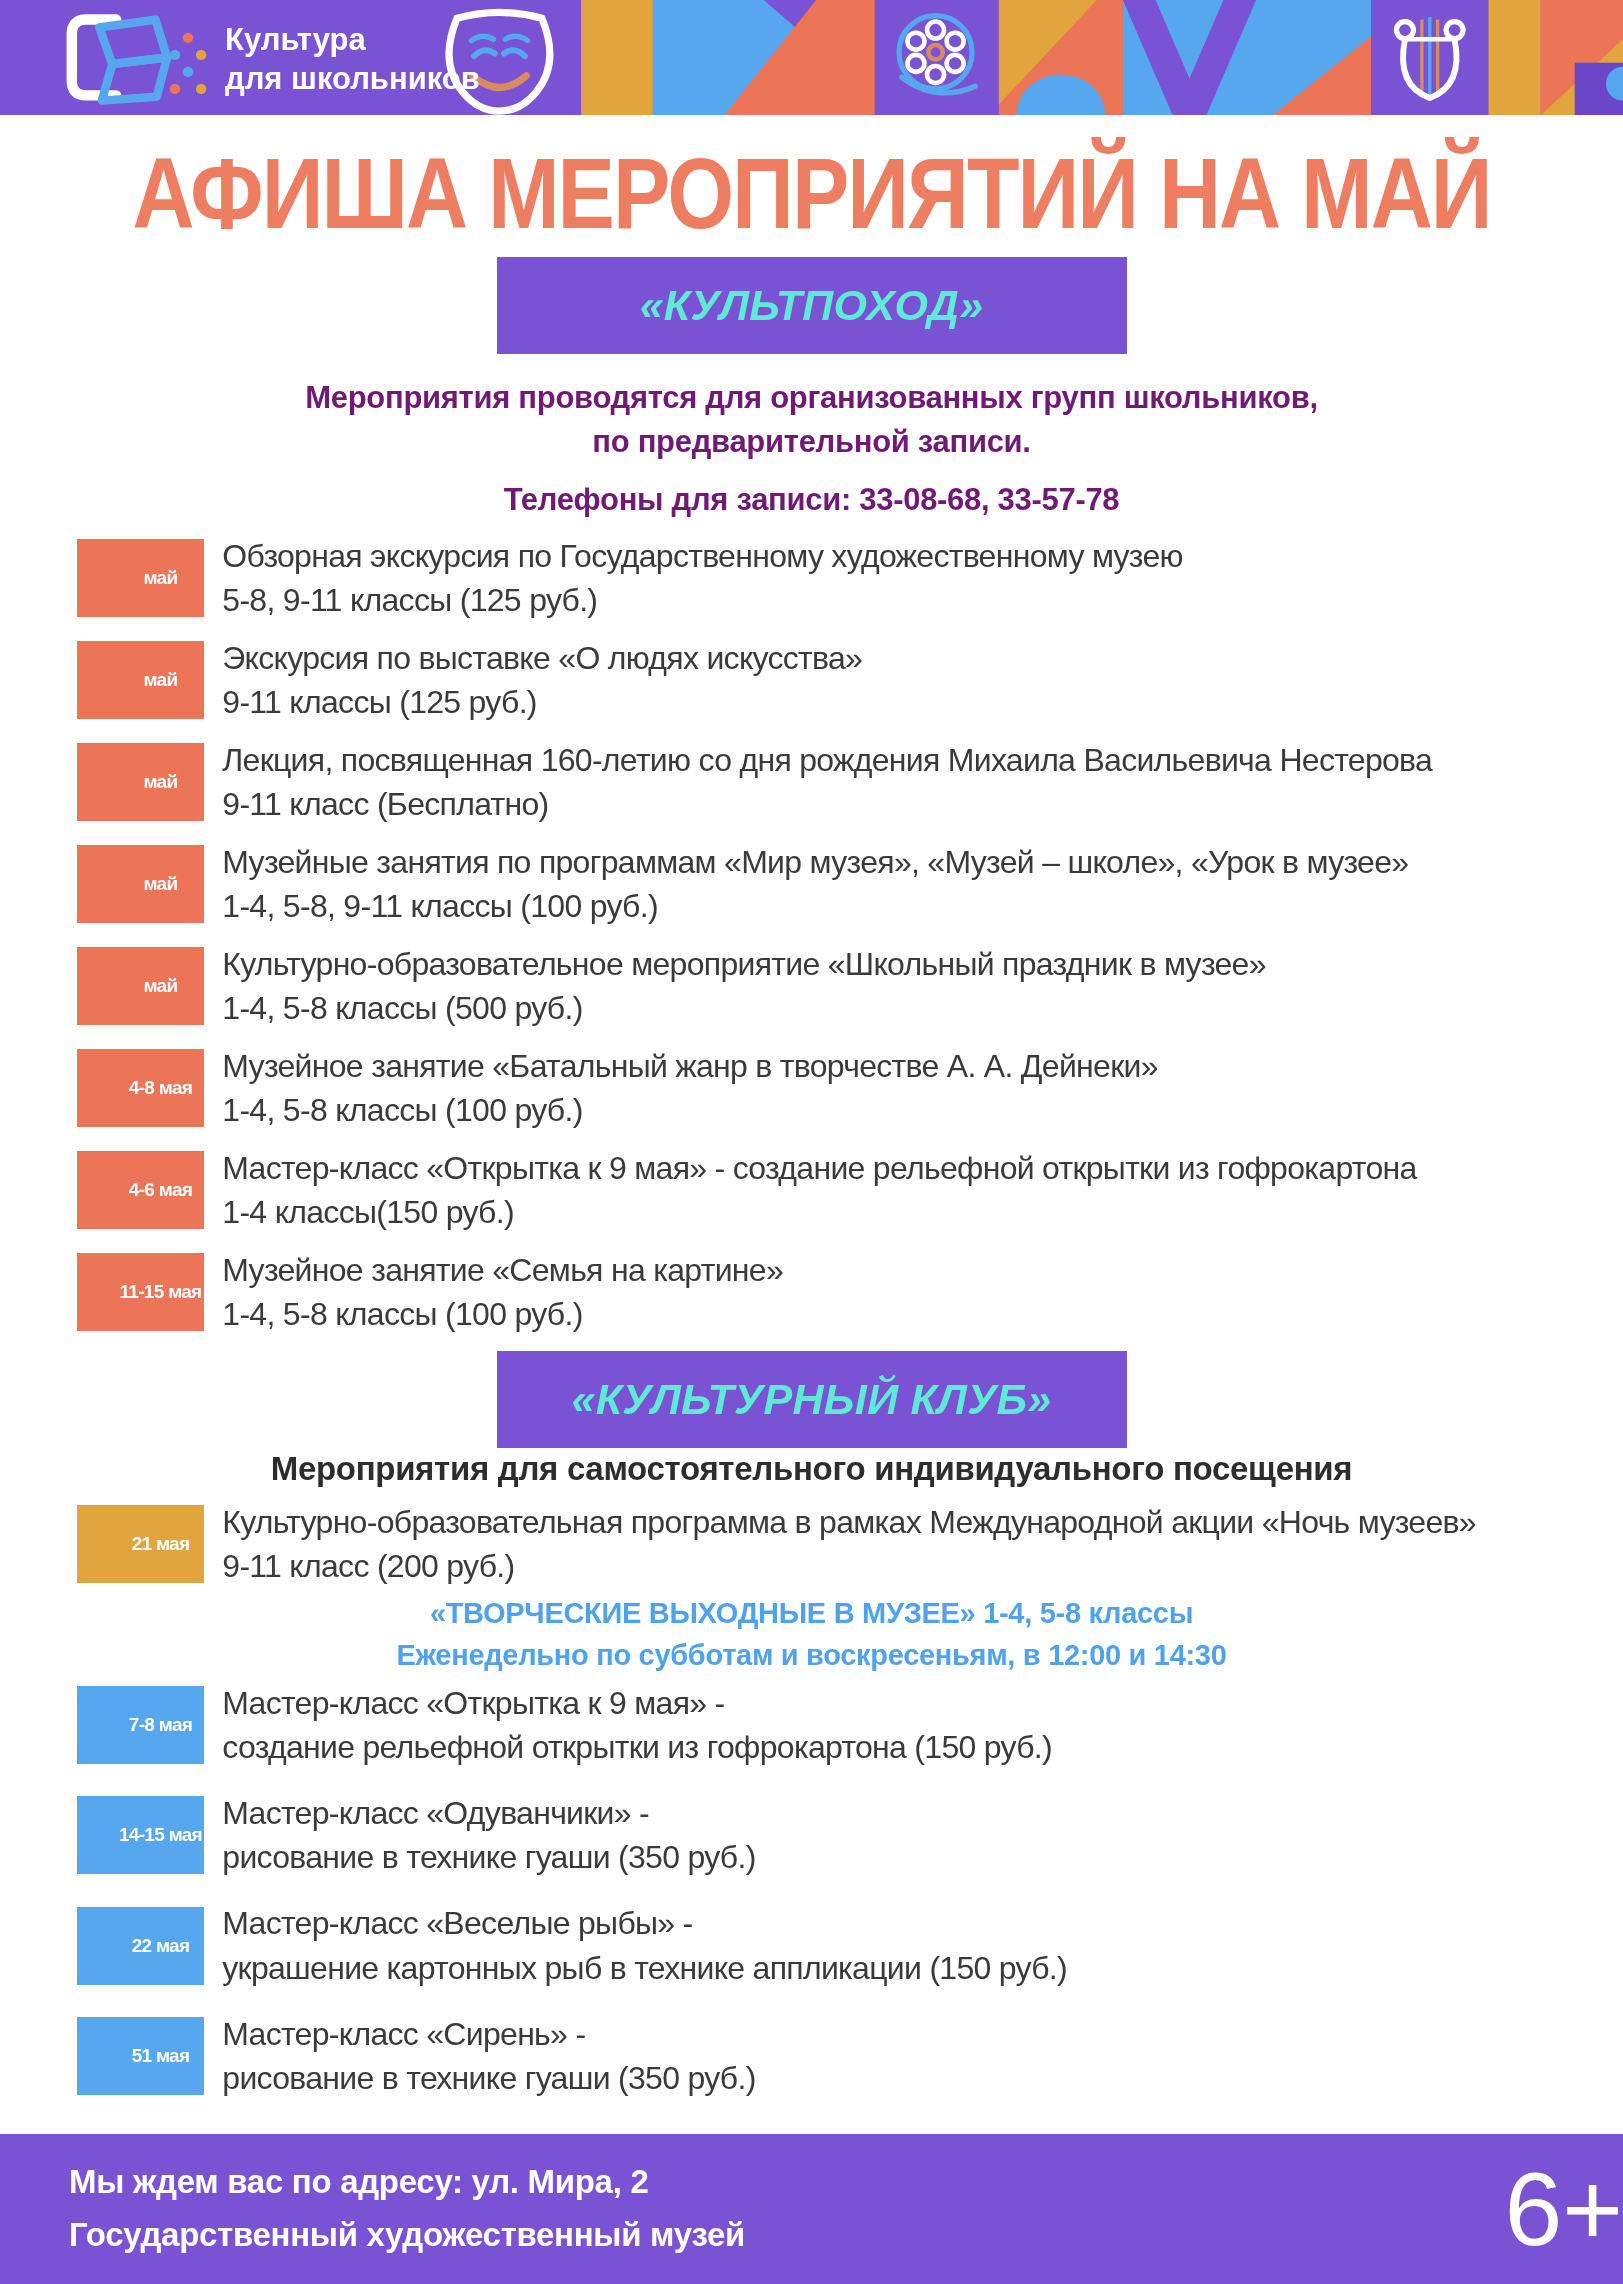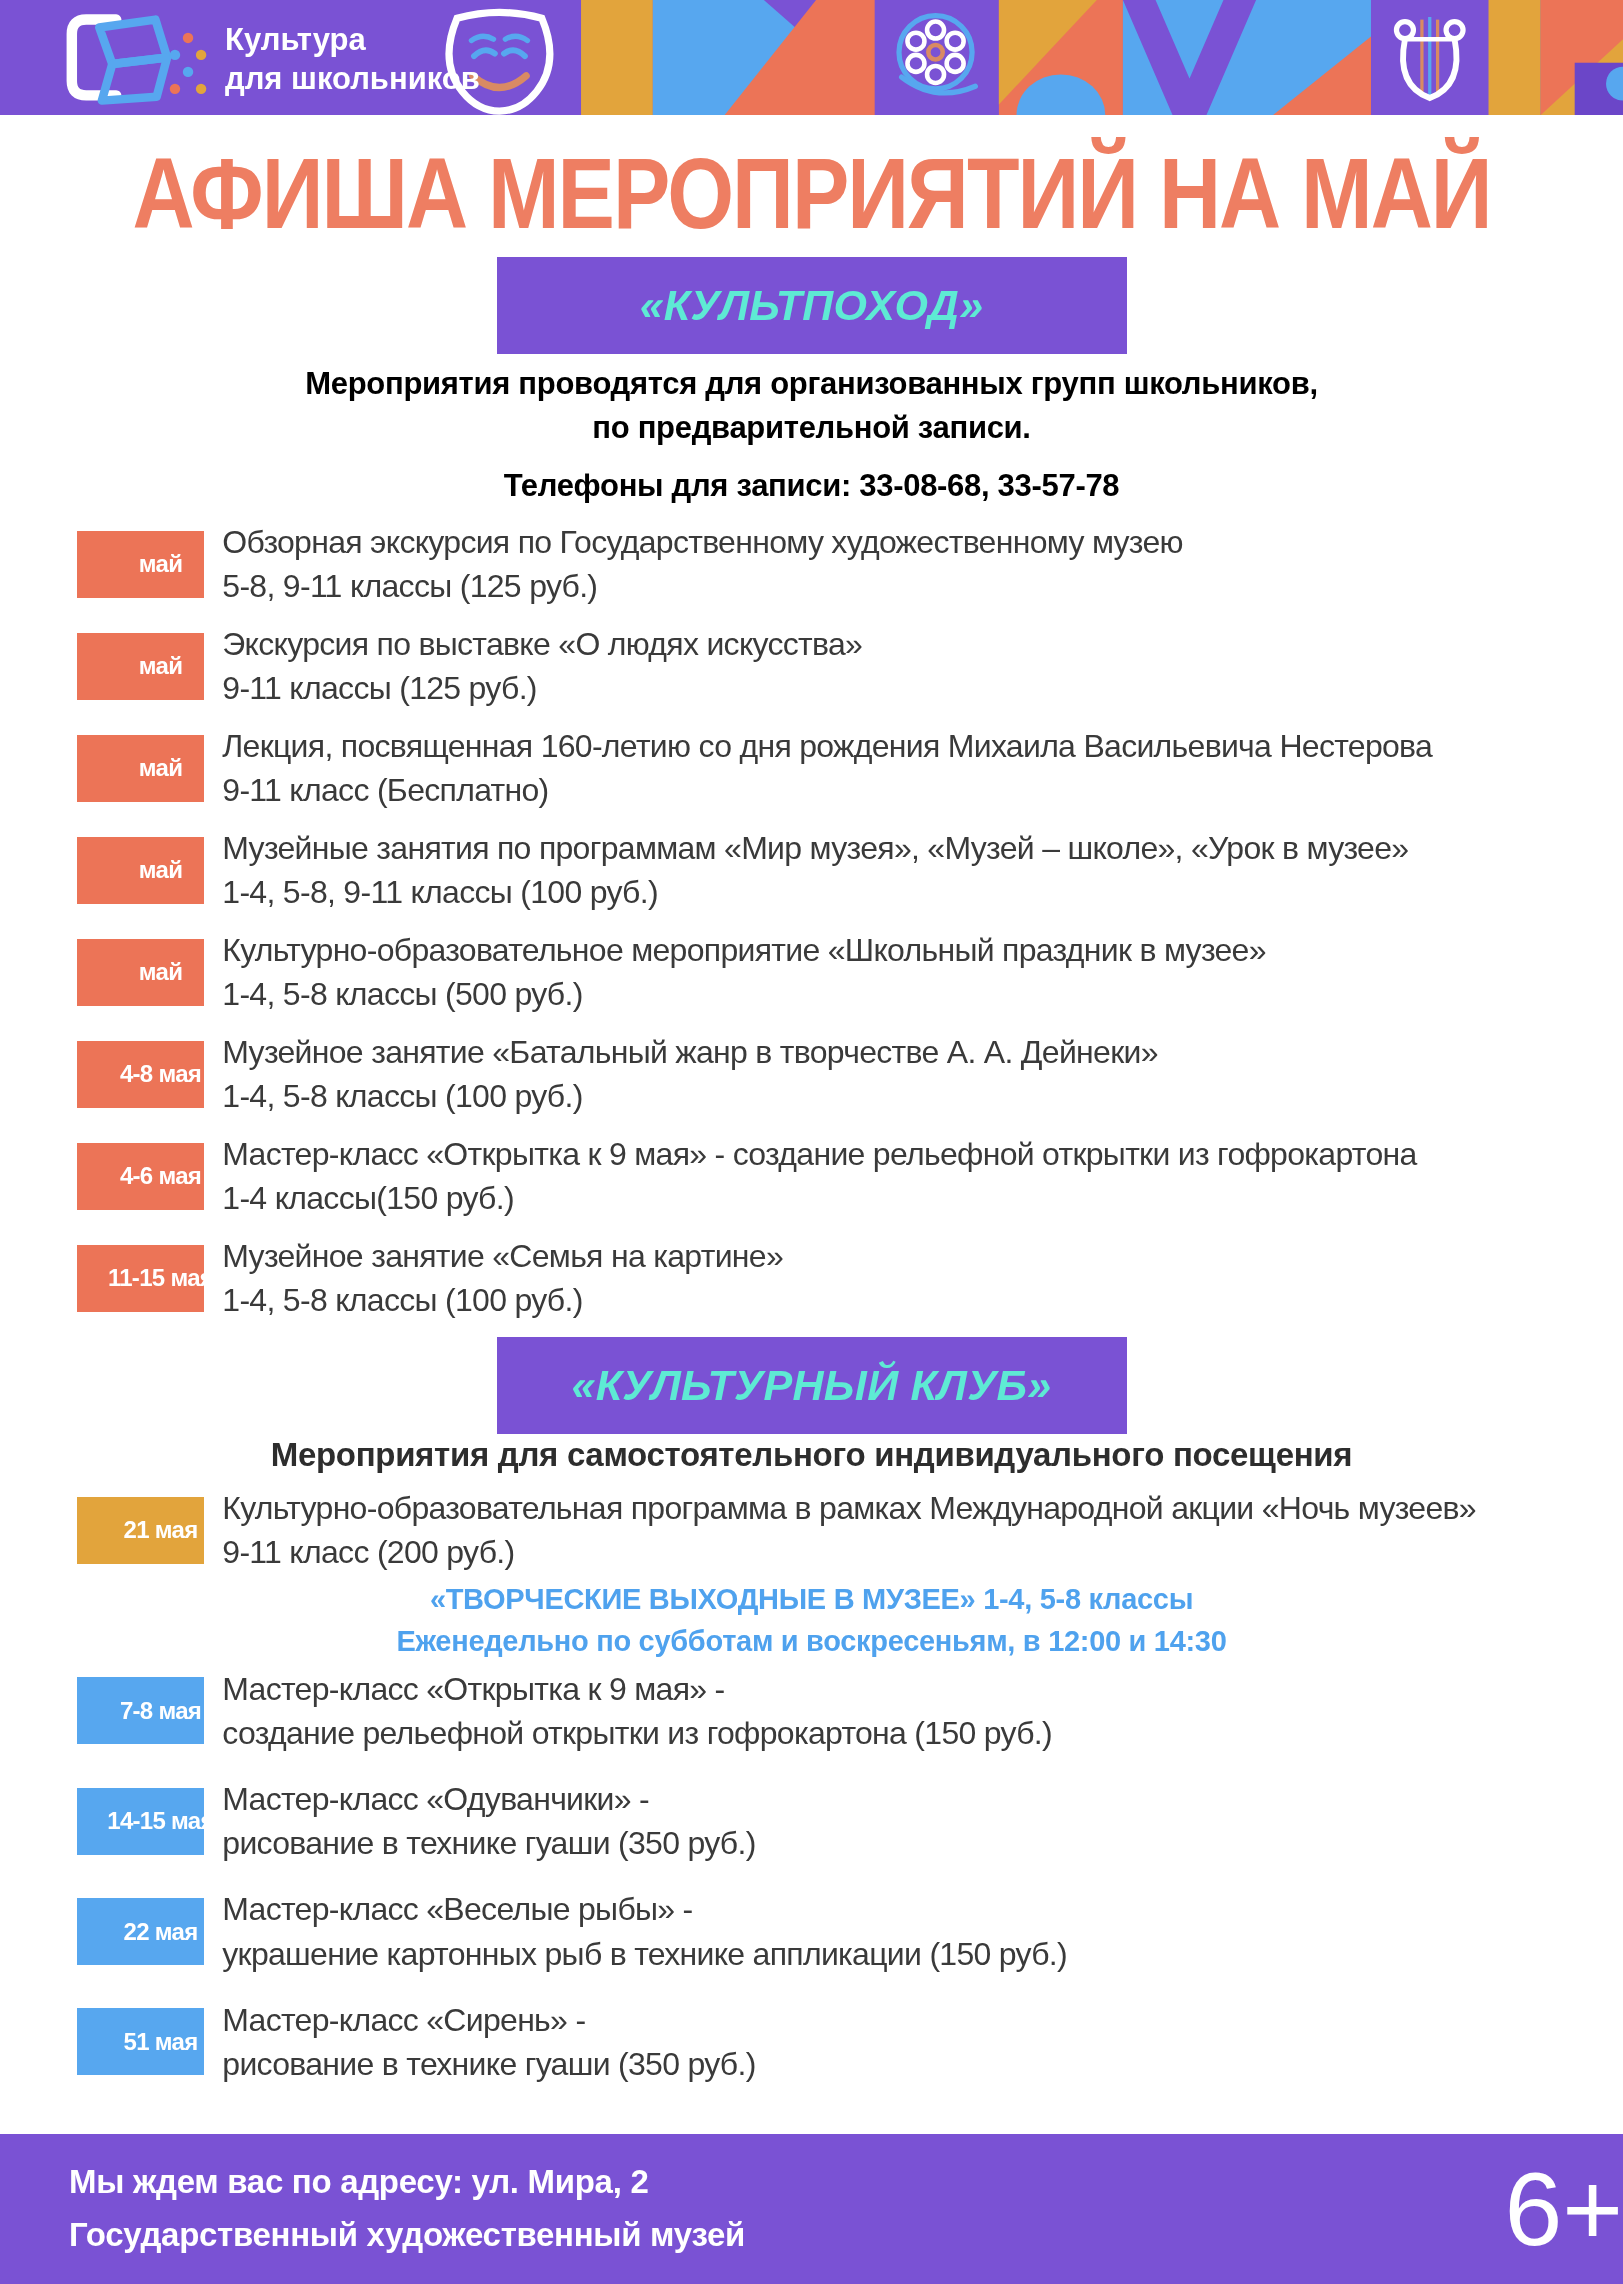--- a/index.html
+++ b/index.html
@@ -38,33 +38,33 @@
   }
   
   .section-badge{
     width:630px;height:97px;margin:15.7px auto 0;
     background:var(--purple);color:#5eead4;
     display:flex;align-items:center;justify-content:center;
     font-size:43px;font-weight:700;letter-spacing:0.3px;white-space:nowrap;font-style:italic;
   }
   .section-badge.second{margin-top:14.4px;}
   
-  .intro{margin-top:8px;text-align:center;font-weight:700;font-size:31px;
-         line-height:1.42;color:#000000;letter-spacing:-0.3px;}
+  .intro{margin-top:22px;text-align:center;font-weight:700;font-size:31px;
+         line-height:1.42;color:#701a75;letter-spacing:-0.3px;}
   .intro .phones{margin-top:14.4px;}
   
   .events-list{margin-top:11.8px;}
   .events-list.weekend{margin-top:3.9px;}
   .event-row{display:flex;align-items:center;margin:0 39px 13.7px 77px;}
   .events-list.weekend .event-row{margin-bottom:22px;}
   .event-row.single{margin-top:9.1px;margin-bottom:0;}
   .date-badge{
-    flex:none;width:127px;height:67px;
+    flex:none;width:127px;height:78px;
     display:flex;align-items:center;justify-content:center;
-    color:#fff;font-weight:700;font-size:24px;letter-spacing:-0.7px;white-space:nowrap;padding-left:40px;
+    color:#fff;font-weight:700;font-size:19px;letter-spacing:-0.7px;white-space:nowrap;padding-left:40px;
   }
   .date-badge.orange{background:var(--orange);}
   .date-badge.gold{background:var(--gold);}
   .date-badge.blue{background:var(--blue);}
   .event-text{margin-left:18.3px;font-size:32px;line-height:1.38;color:var(--ink);letter-spacing:-0.7px;}
   
   .club-subtitle{text-align:center;font-weight:700;font-size:33px;
                  color:#2d2d2d;line-height:1.3;letter-spacing:-0.3px;}
   .weekend-heading{margin-top:5.2px;text-align:center;font-weight:700;font-size:29px;
                    color:var(--bluetext);line-height:1.44;letter-spacing:-0.3px;}

